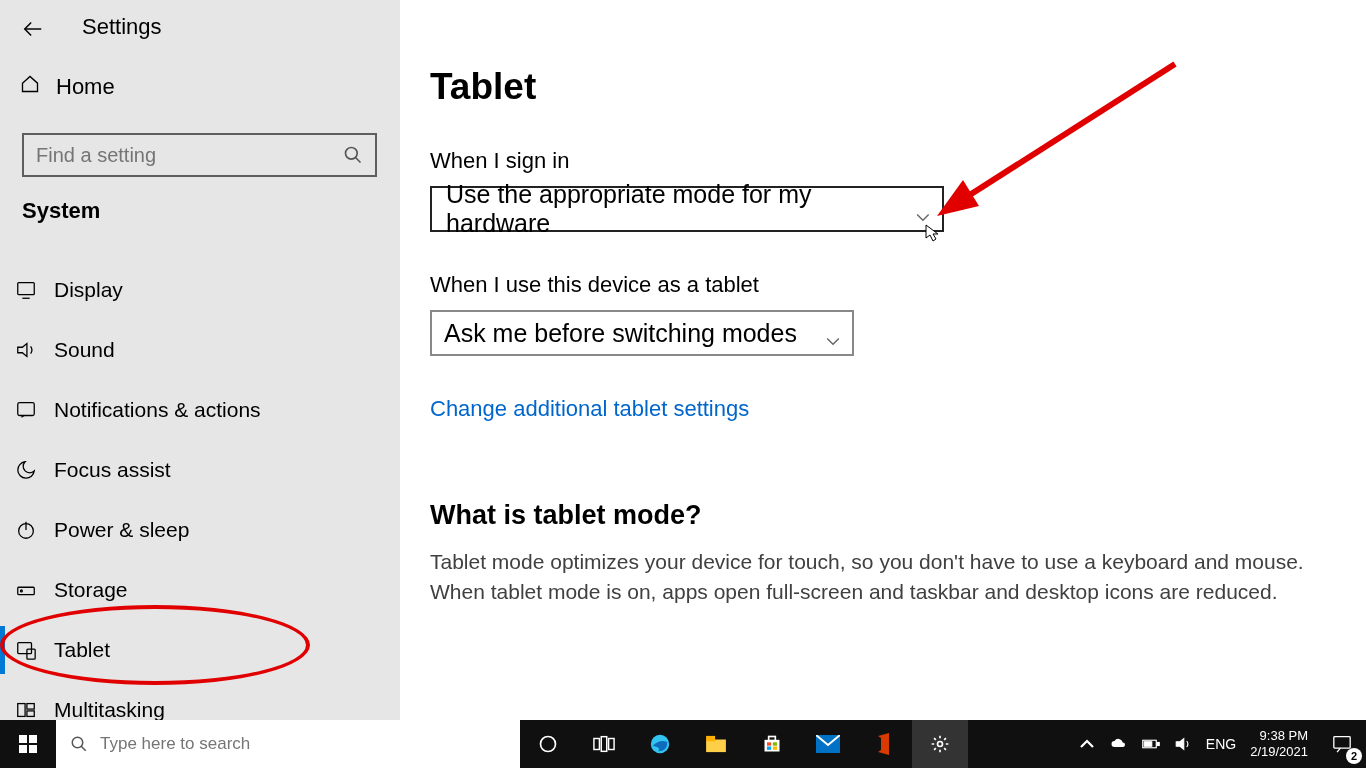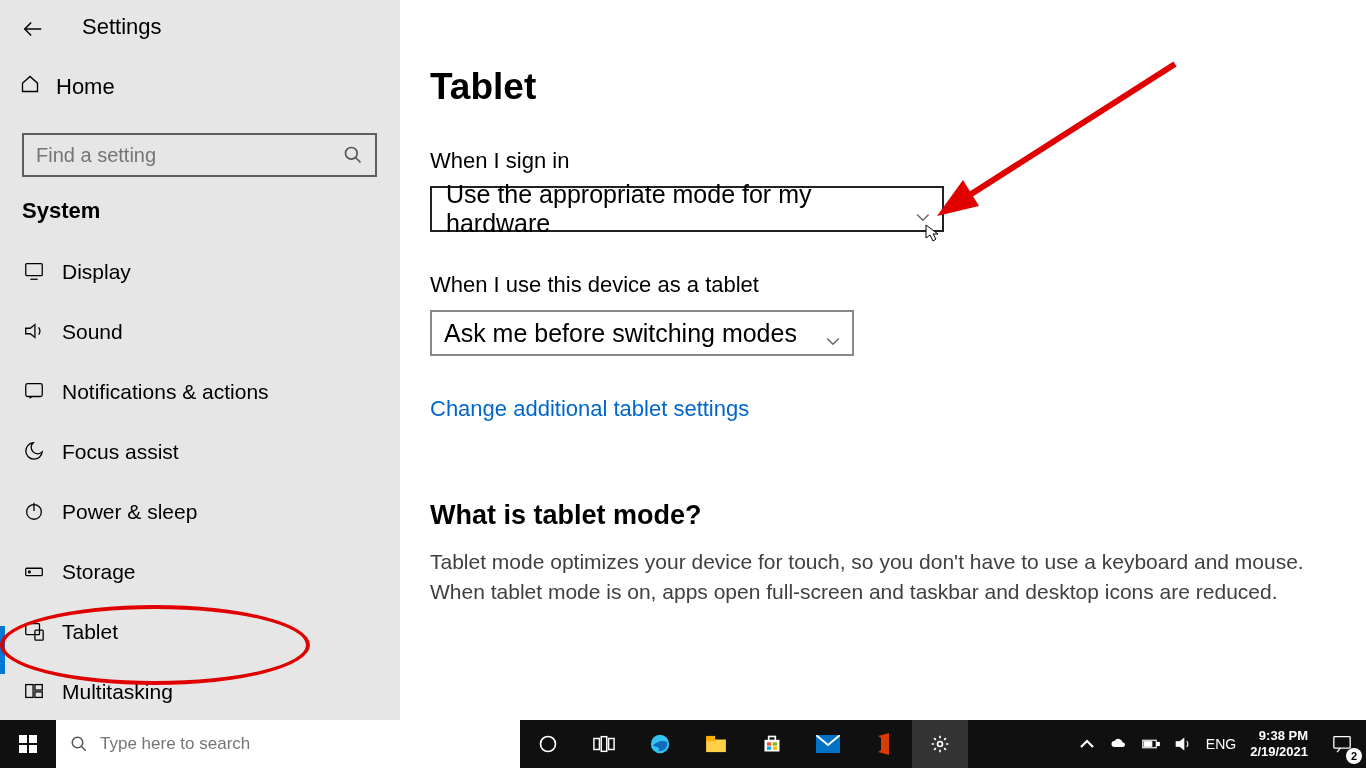--- a/index.html
+++ b/index.html
@@ -15,21 +15,21 @@
 .sidebar { position: absolute; left: 0; top: 0; width: 400px; height: 720px; background: #e6e6e6; }
 .back { position: absolute; left: 22px; top: 18px; font-size: 22px; }
 .title { position: absolute; left: 82px; top: 14px; font-size: 22px; font-weight: 400; color: #000; }
 .home { position: absolute; left: 20px; top: 74px; display: flex; align-items: center; gap: 16px; font-size: 22px; }
 .home svg { width: 20px; height: 20px; }
 .searchbox { position: absolute; left: 22px; top: 133px; width: 355px; height: 44px; border: 2px solid #5e5e5e; background: #e6e6e6; display: flex; align-items: center; padding: 0 12px; }
 .searchbox input { flex: 1; border: none; background: transparent; font-size: 20px; color: #555; outline: none; }
 .searchbox .sicon { width: 20px; height: 20px; color: #555; }
 .cathdr { position: absolute; left: 22px; top: 198px; font-size: 22px; font-weight: 600; }
 .navlist { position: absolute; left: 0; top: 260px; width: 100%; }
-.navitem { height: 60px; display: flex; padding-left: 22px; gap: 16px; font-size: 21px; position: relative; }
+.navitem { height: 60px; display: flex; align-items: center; padding-left: 14px; gap: 16px; font-size: 21px; position: relative; }
 .navitem.active::before { content: ""; position: absolute; left: 0; top: 6px; bottom: 6px; width: 5px; background: #0078d4; }
 .navitem .nicon { width: 24px; display: flex; justify-content: center; }
 .navitem svg { width: 22px; height: 22px; stroke: #000; fill: none; stroke-width: 1.4; }
 
 
 .main { position: absolute; left: 430px; top: 0; right: 0; height: 720px; background: #ffffff; }
 .hd { font-size: 37px; font-weight: 600; margin-top: 66px; }
 .lbl { font-size: 22px; margin-top: 40px; }
 .sel { margin-top: 12px; height: 46px; border: 2px solid #888; background: #fff; display: flex; align-items: center; justify-content: space-between; padding: 0 12px 0 14px; font-size: 25px; }
 .sel.focus { border: 2px solid #222; }
@@ -44,21 +44,21 @@
 .cursor { position: absolute; left: 925px; top: 224px; pointer-events: none; }
 
 
 .taskbar { position: absolute; left: 0; bottom: 0; width: 1366px; height: 48px; background: #101010; color: #fff; display: flex; align-items: stretch; }
 .tb-btn { width: 56px; display: flex; align-items: center; justify-content: center; }
 .tb-btn.active { background: #333; }
 .tb-search { width: 464px; background: #fff; display: flex; align-items: center; padding: 0 14px; gap: 12px; color: #555; }
 .tb-search input { border: none; outline: none; font-size: 17px; flex: 1; color: #555; background: transparent; }
 .tb-spacer { flex: 1; }
 .tray { display: flex; align-items: center; gap: 14px; padding: 8px 10px; font-size: 14px; }
-.tray .clock { text-align: right; font-size: 13px; line-height: 1.25; font-weight: bold; }
+.tray .clock { text-align: right; font-size: 13px; line-height: 1.25; }
 .tray svg { width: 18px; height: 18px; }
 .taskbar svg { display: block; }
 .action-center { position: relative; width: 48px; display:flex; align-items:center; justify-content:center; }
 .action-center .badge { position:absolute; right:4px; bottom:4px; width:16px; height:16px; border-radius:50%; background:#fff; color:#000; font-size:11px; display:flex; align-items:center; justify-content:center; font-weight:600;}
 </style>
 </head>
 <body>
 <div class="app">
 
 <div class="winctrls">

